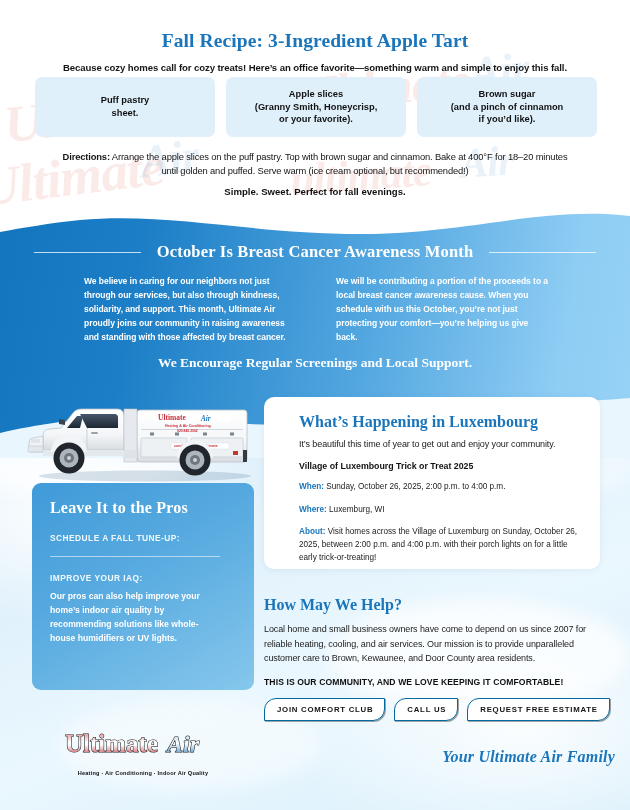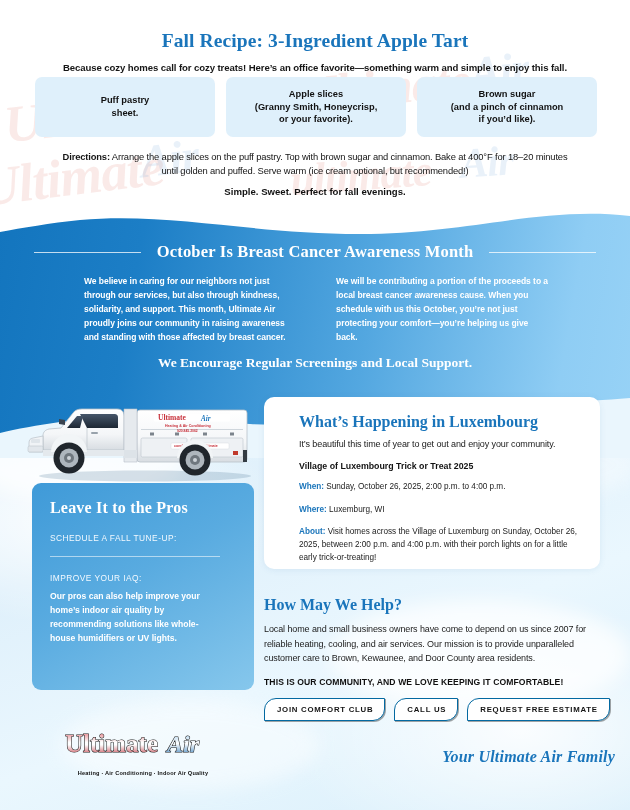--- a/index.html
+++ b/index.html
@@ -88,21 +88,21 @@
   
   #truck { position:absolute; left:25px; top:388px; width:235px; height:98px; z-index:6; }
 
   
   #pros {
     position:absolute; left:32px; top:483px; width:222px; height:207px;
     background:linear-gradient(150deg,#3f9ad8 0%, #59abe0 45%, #86c7ec 100%);
     border-radius:9px; padding:16px 34px 0 18px; color:#fff; z-index:6;
   }
   #pros h2 { font-family:"Liberation Serif", serif; font-size:16px; font-weight:bold; letter-spacing:.2px; }
-  .pros-label { margin-top:16px; font-size:8.4px; font-weight:normal; letter-spacing:.45px; color:#f2f9ff; }
+  .pros-label { margin-top:16px; font-size:8.4px; font-weight:bold; letter-spacing:.45px; color:#f2f9ff; }
   .pros-body { margin-top:7px; font-size:8.6px; font-weight:bold; line-height:1.62; color:#ffffff; }
   .pros-div { margin-top:13px; height:1px; background:rgba(255,255,255,.55); }
 
   
   #eventcard {
     position:absolute; left:264px; top:397px; width:336px; height:172px;
     background:#ffffff; border-radius:10px; padding:16px 20px 0 35px; z-index:6;
     box-shadow:0 1px 6px rgba(60,120,170,.10);
   }
   #eventcard h2 { font-family:"Liberation Serif", serif; color:#1a75bb; font-size:16px; font-weight:bold; }

